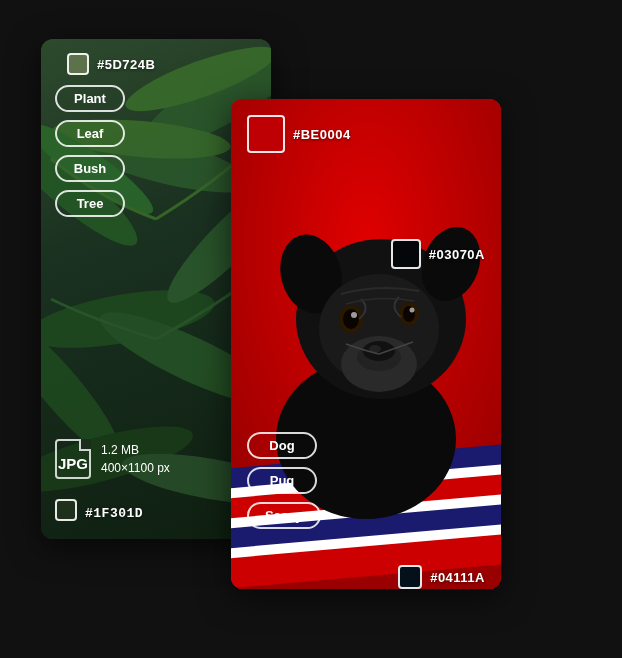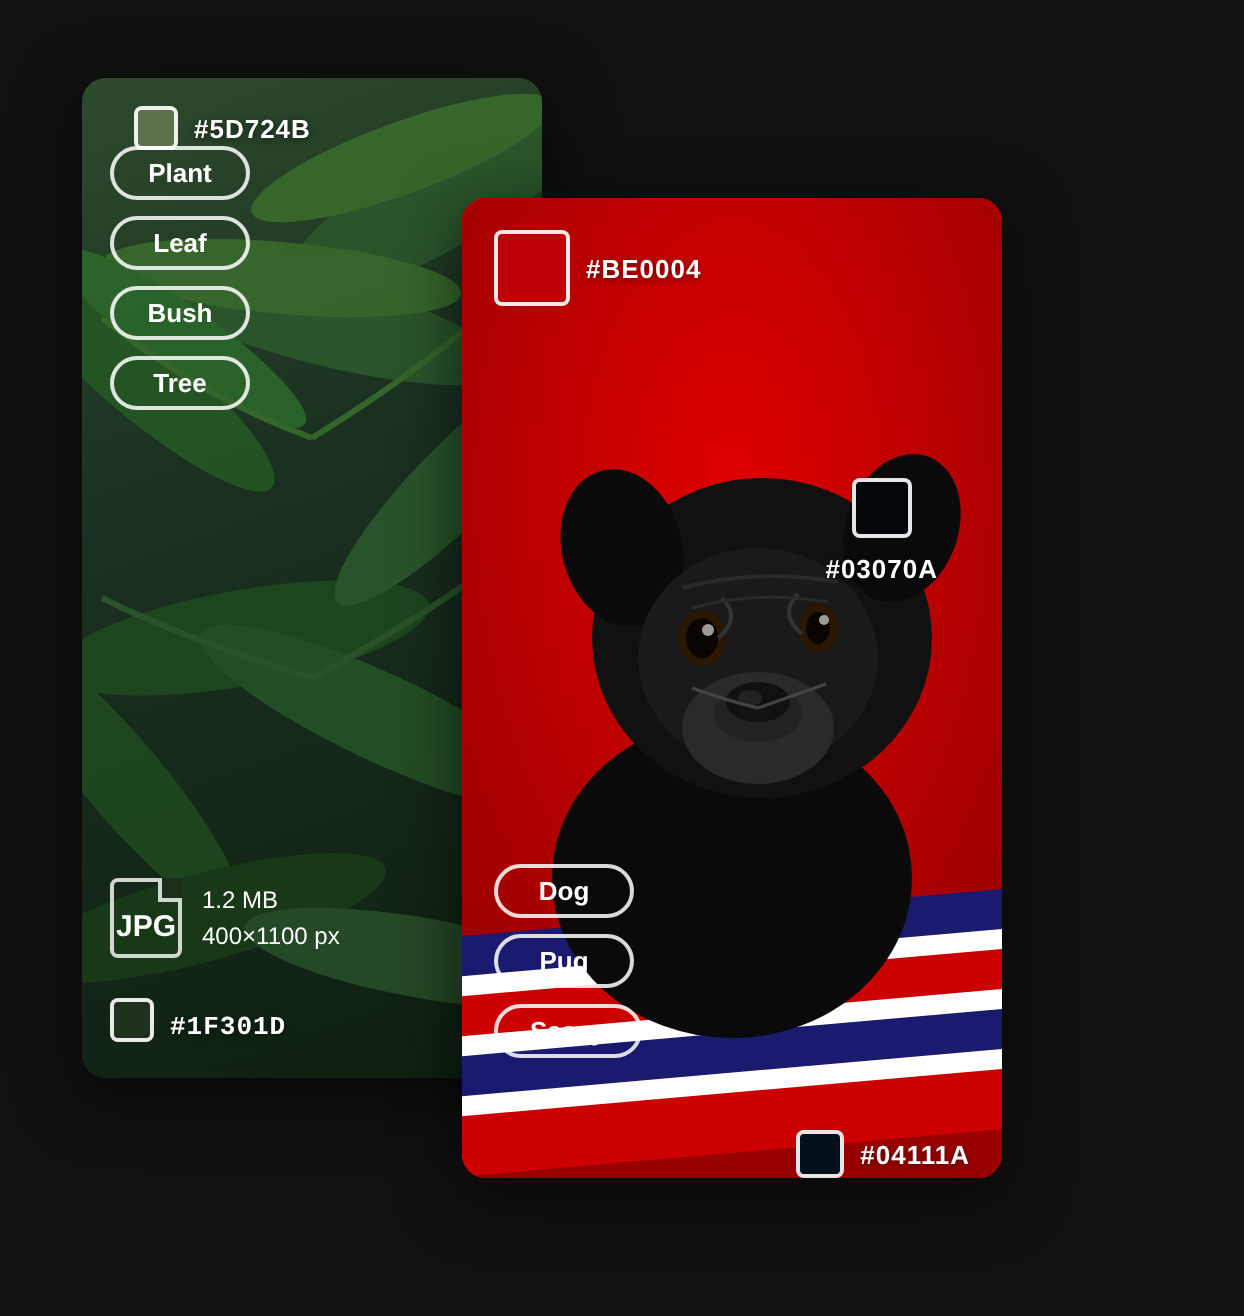--- a/index.html
+++ b/index.html
@@ -222,21 +222,21 @@
         </svg>
       </div>
 
       <div class="card-content">
 
         <div class="color-chip" style="top:14px; left:26px;">
           <div class="color-swatch" style="width:22px;height:22px;background:#5D724B;"></div>
           <span class="color-label">#5D724B</span>
         </div>
 
-        <div class="tags-container" style="top:34px; left:14px;">
+        <div class="tags-container" style="top:46px; left:14px;">
           <div class="tag-pill">
             <span>Plant</span>
           </div>
           <div class="tag-pill">
             <span>Leaf</span>
           </div>
           <div class="tag-pill">
             <span>Bush</span>
           </div>
           <div class="tag-pill">
@@ -319,21 +319,21 @@
         <path d="M115,205 Q148,196 183,202" stroke="#2a2a2a" stroke-width="1.5" fill="none"></path>
       </svg>
 
       <div class="card-content">
 
         <div class="color-chip" style="top:16px; left:16px;">
           <div class="color-swatch" style="width:38px;height:38px;background:#BE0004;"></div>
           <span class="color-label">#BE0004</span>
         </div>
 
-        <div class="color-chip" style="top:140px; right:32px; flex-direction:column;">
+        <div class="color-chip" style="top:140px; right:16px; flex-direction:row;">
           <div class="color-swatch" style="width:30px;height:30px;background:#03070A;"></div>
           <span class="color-label">#03070A</span>
         </div>
 
         <div class="tags-container" style="bottom:60px; left:16px;">
           <div class="tag-pill">
             <span>Dog</span>
           </div>
           <div class="tag-pill">
             <span>Pug</span>

